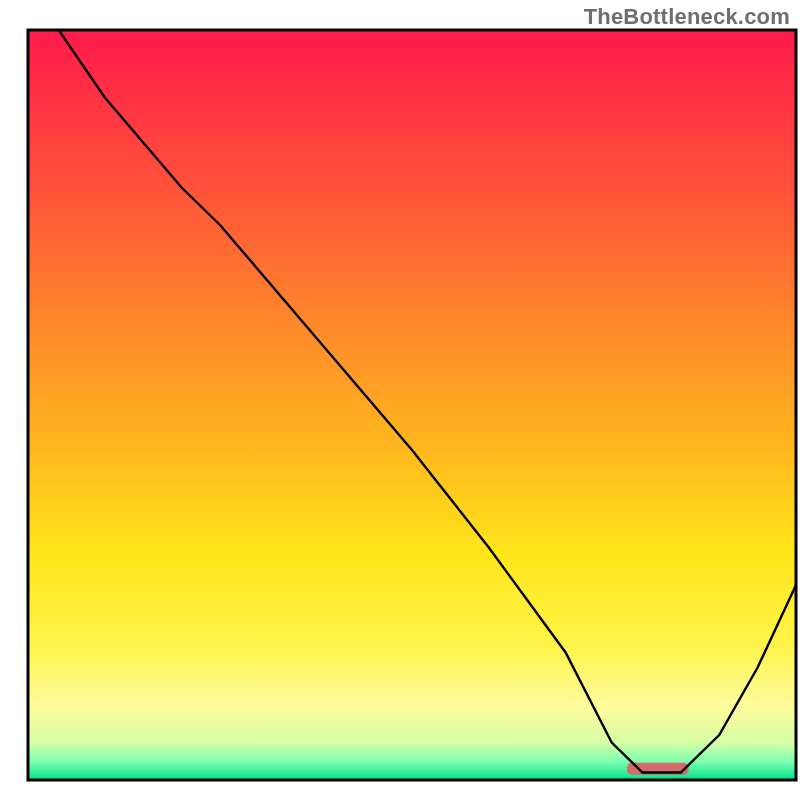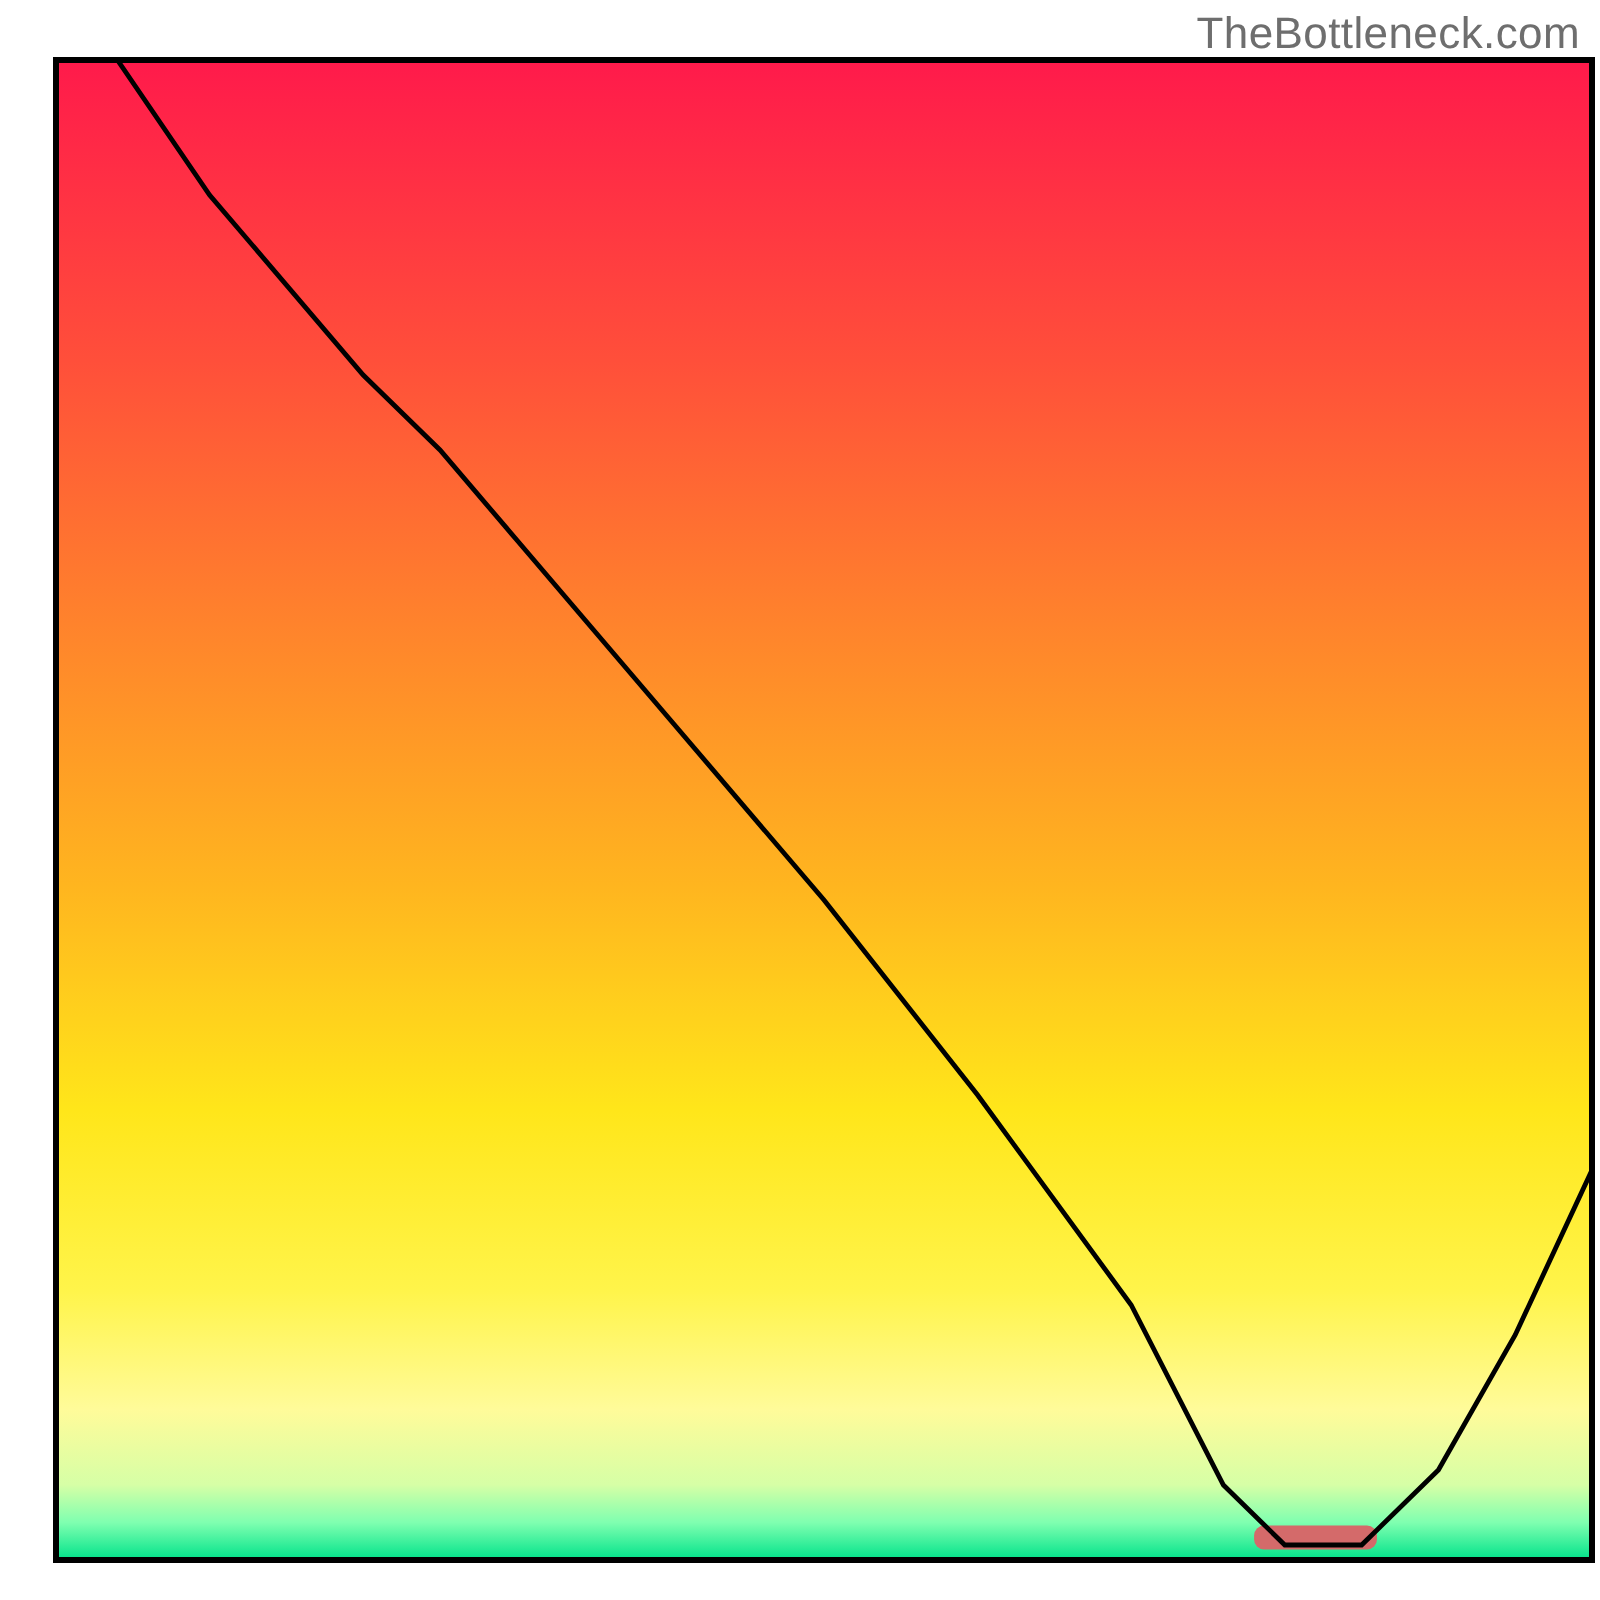--- a/index.html
+++ b/index.html
@@ -13,21 +13,21 @@
   .wrap {
     position: relative;
     width: 800px;
     height: 800px;
   }
   .watermark {
     position: absolute;
     top: 4px;
     right: 10px;
     font-size: 22px;
-    font-weight: normal;
+    font-weight: bold;
     color: #6e6e6e;
     letter-spacing: 0.2px;
     z-index: 20;
   }
   svg {
     position: absolute;
     left: 0;
     top: 0;
   }
 </style>

